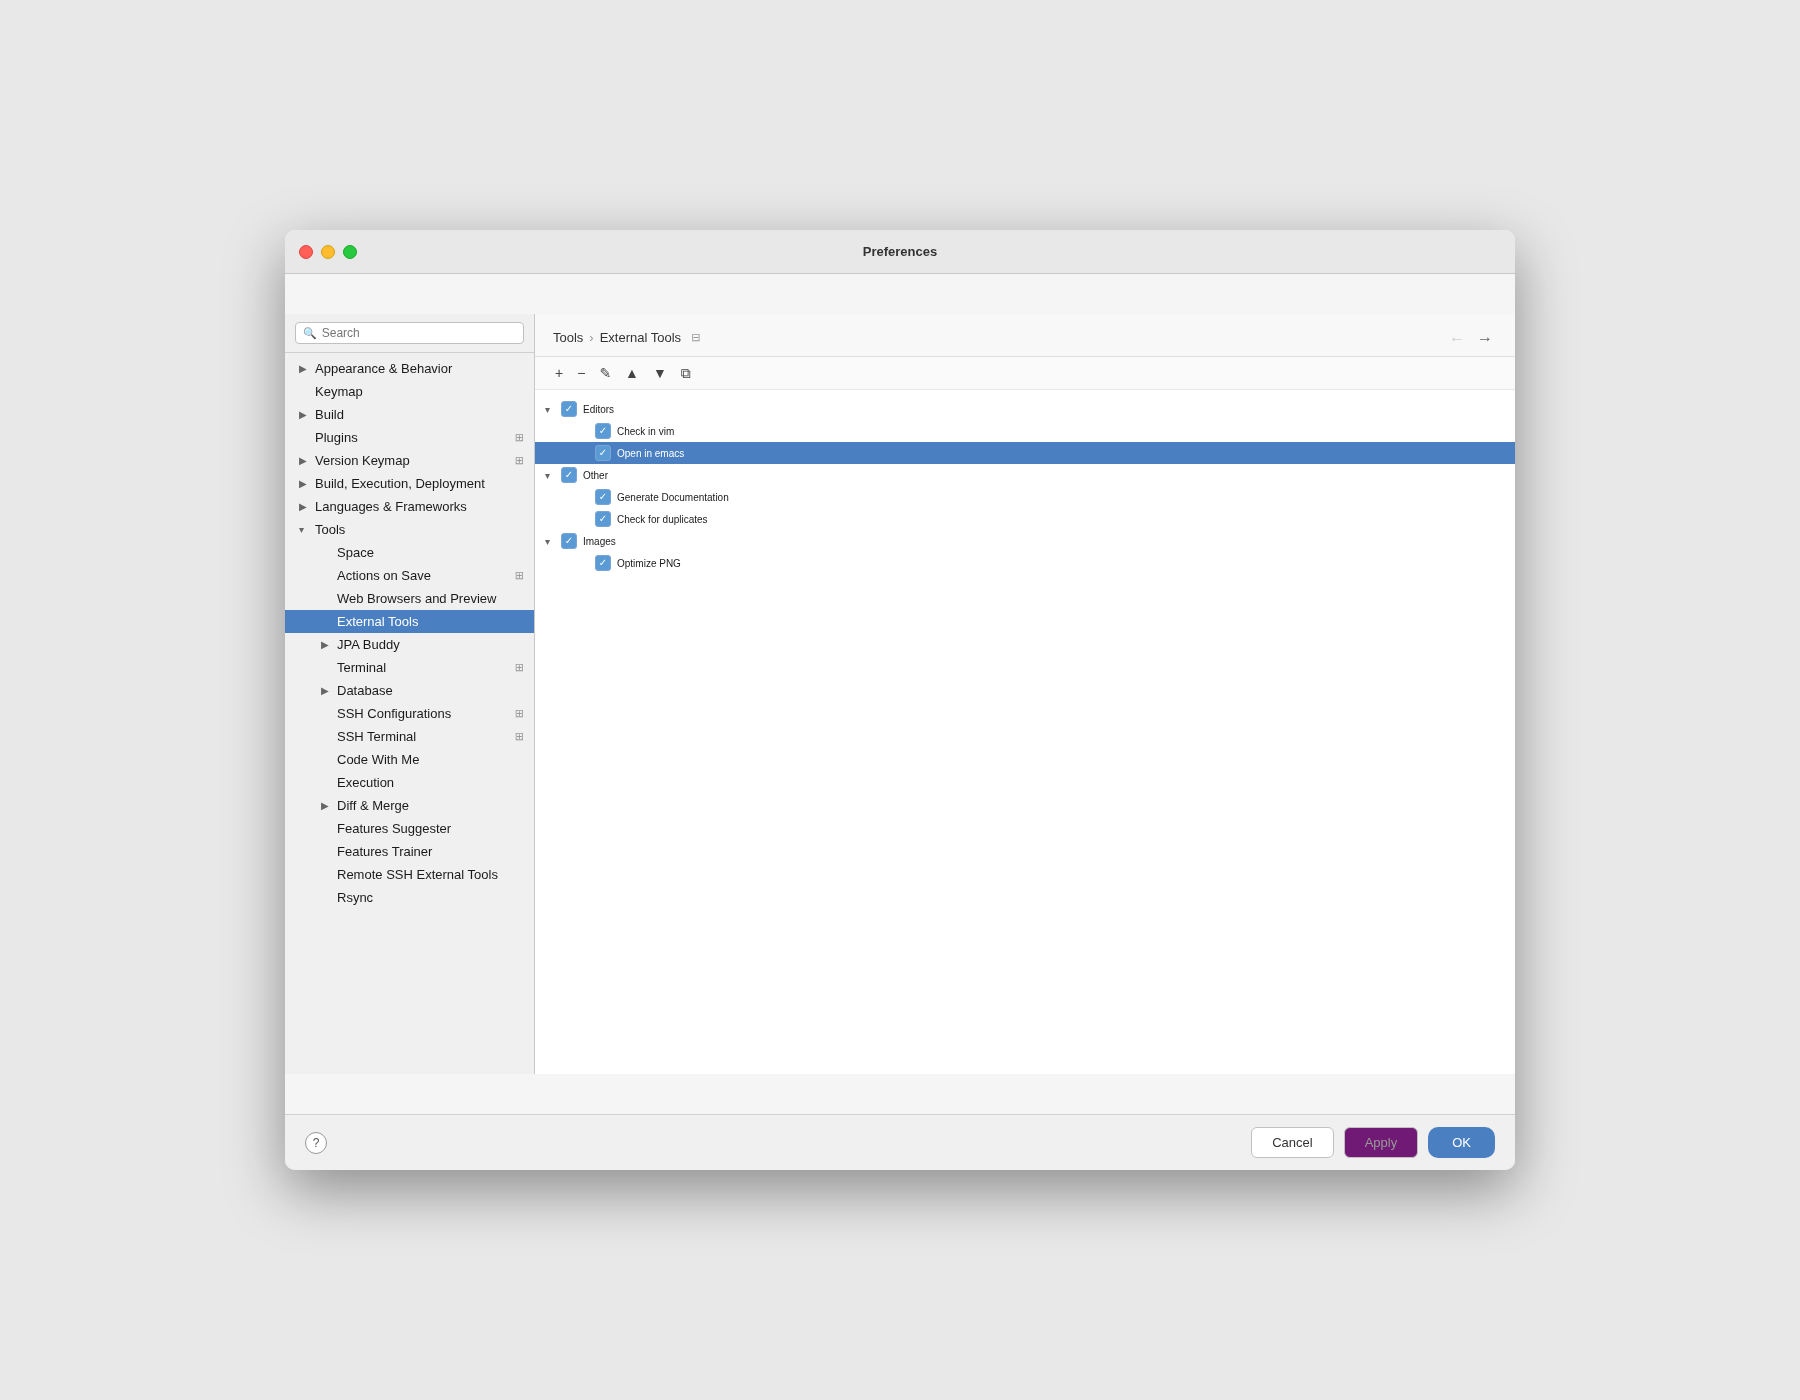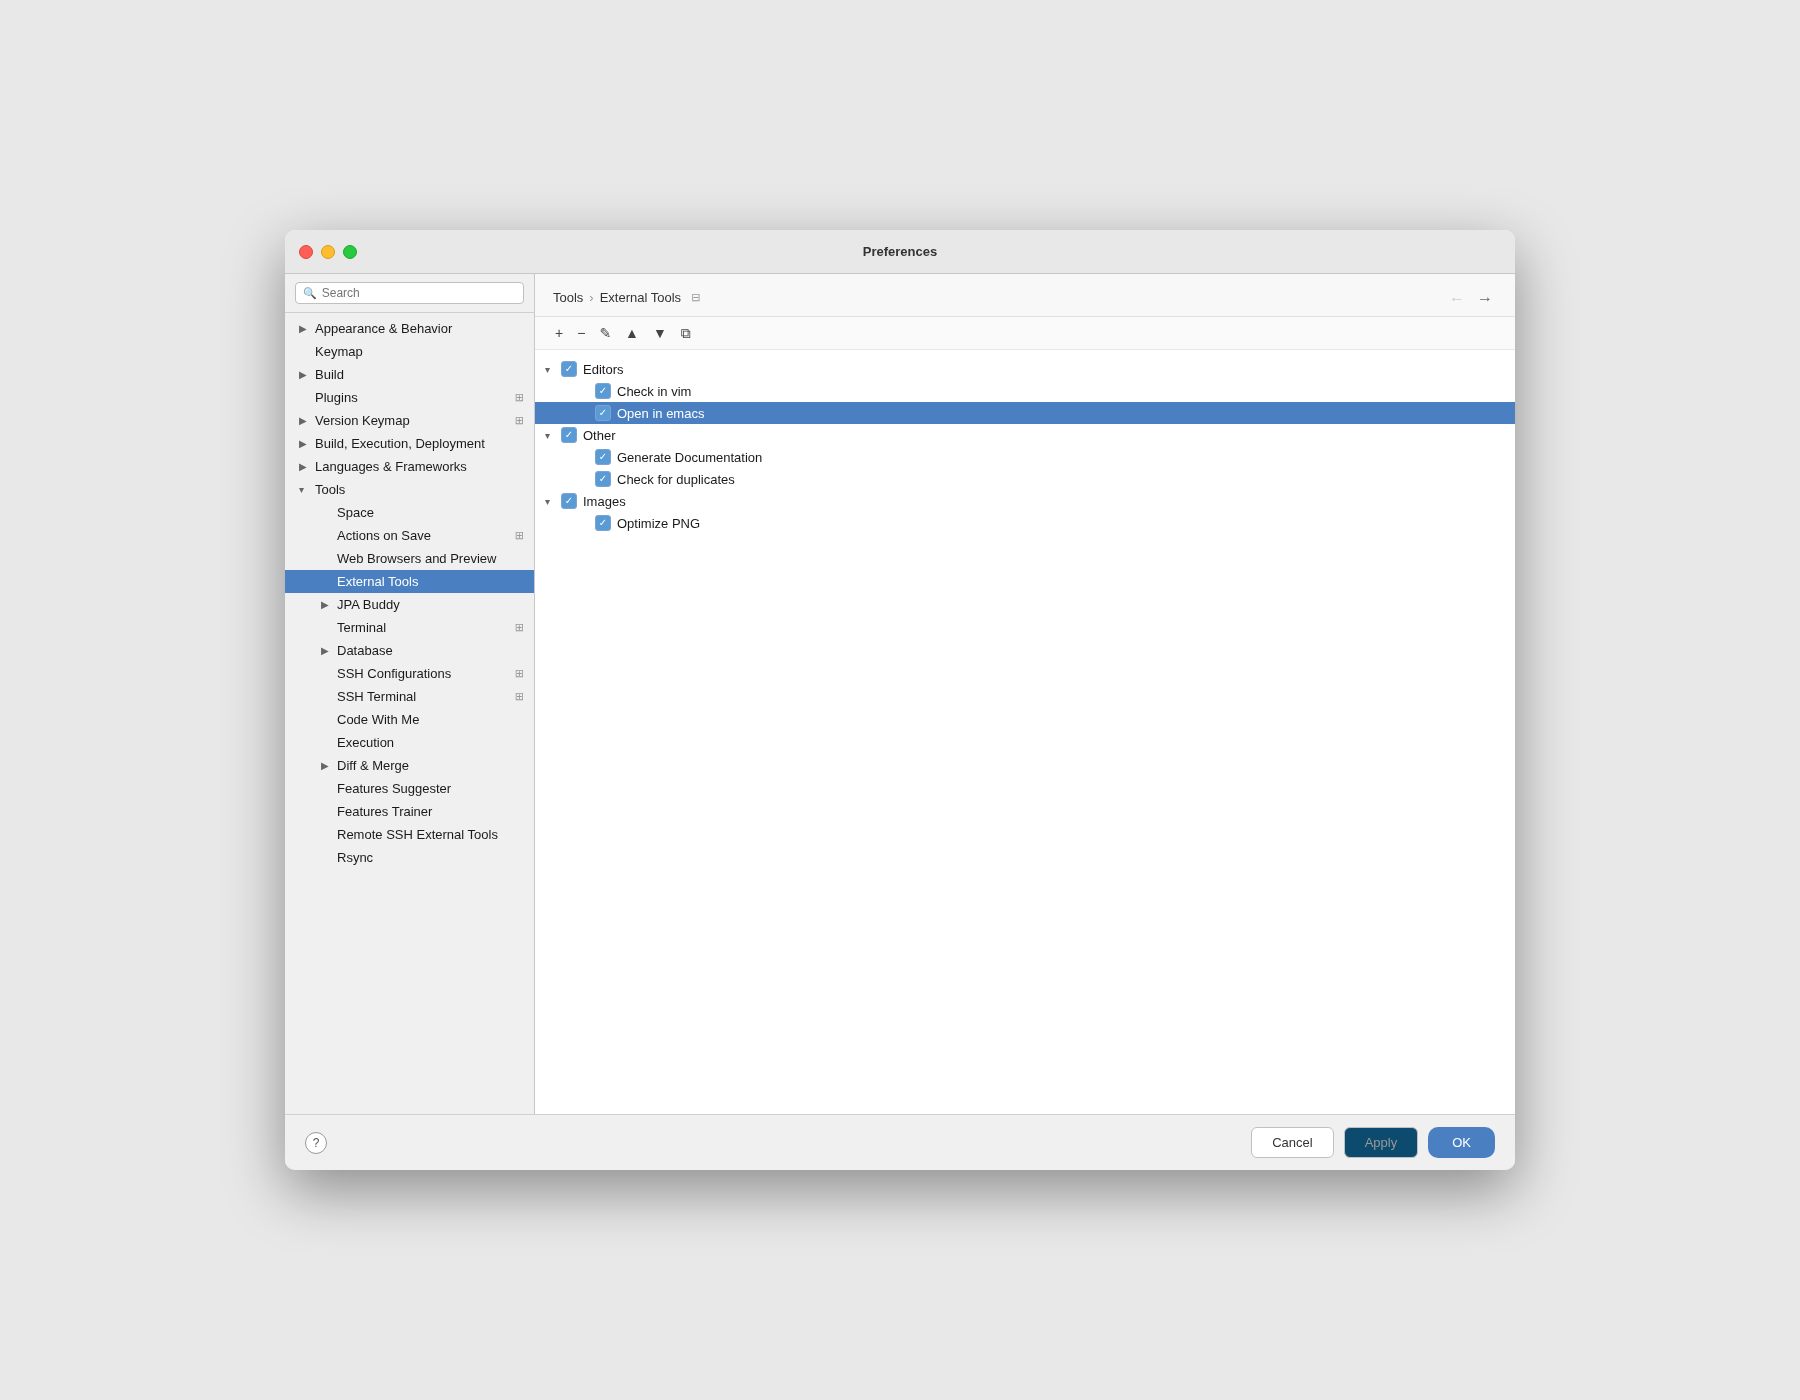--- a/index.html
+++ b/index.html
@@ -17,20 +17,21 @@
 
     .window {
       width: 1230px;
       height: 940px;
       background: #f5f5f5;
       border-radius: 10px;
       box-shadow: 0 20px 60px rgba(0,0,0,0.4);
       display: flex;
       flex-direction: column;
       overflow: hidden;
+      gap: 40px;
     }
 
     .titlebar {
       height: 44px;
       background: #e8e8e8;
       border-bottom: 1px solid #c8c8c8;
       display: flex;
       align-items: center;
       justify-content: center;
       position: relative;
@@ -274,21 +275,21 @@
     }
 
     .checkbox-check {
       color: white;
       font-size: 10px;
       line-height: 1;
     }
     .tree-indent-2 { padding-left: 44px; }
 
     .tree-label {
-      font-size: 13px;
+      font-size: 10px;
     }
 
     .tree-item.selected .tree-label {
       color: #ffffff;
     }
 
     
     .bottom-bar {
       display: flex;
       align-items: center;
@@ -325,21 +326,21 @@
       background: white;
       cursor: pointer;
       font-size: 13px;
       color: #333;
     }
 
     .btn-apply {
       padding: 7px 20px;
       border-radius: 6px;
       border: 1px solid #c0c0c0;
-      background: #0c4a6e;
+      background: #701a75;
       cursor: pointer;
       font-size: 13px;
       color: #999;
     }
 
     .btn-ok {
       padding: 7px 24px;
       border-radius: 10px;
       border: none;
       background: #4a7fc1;

